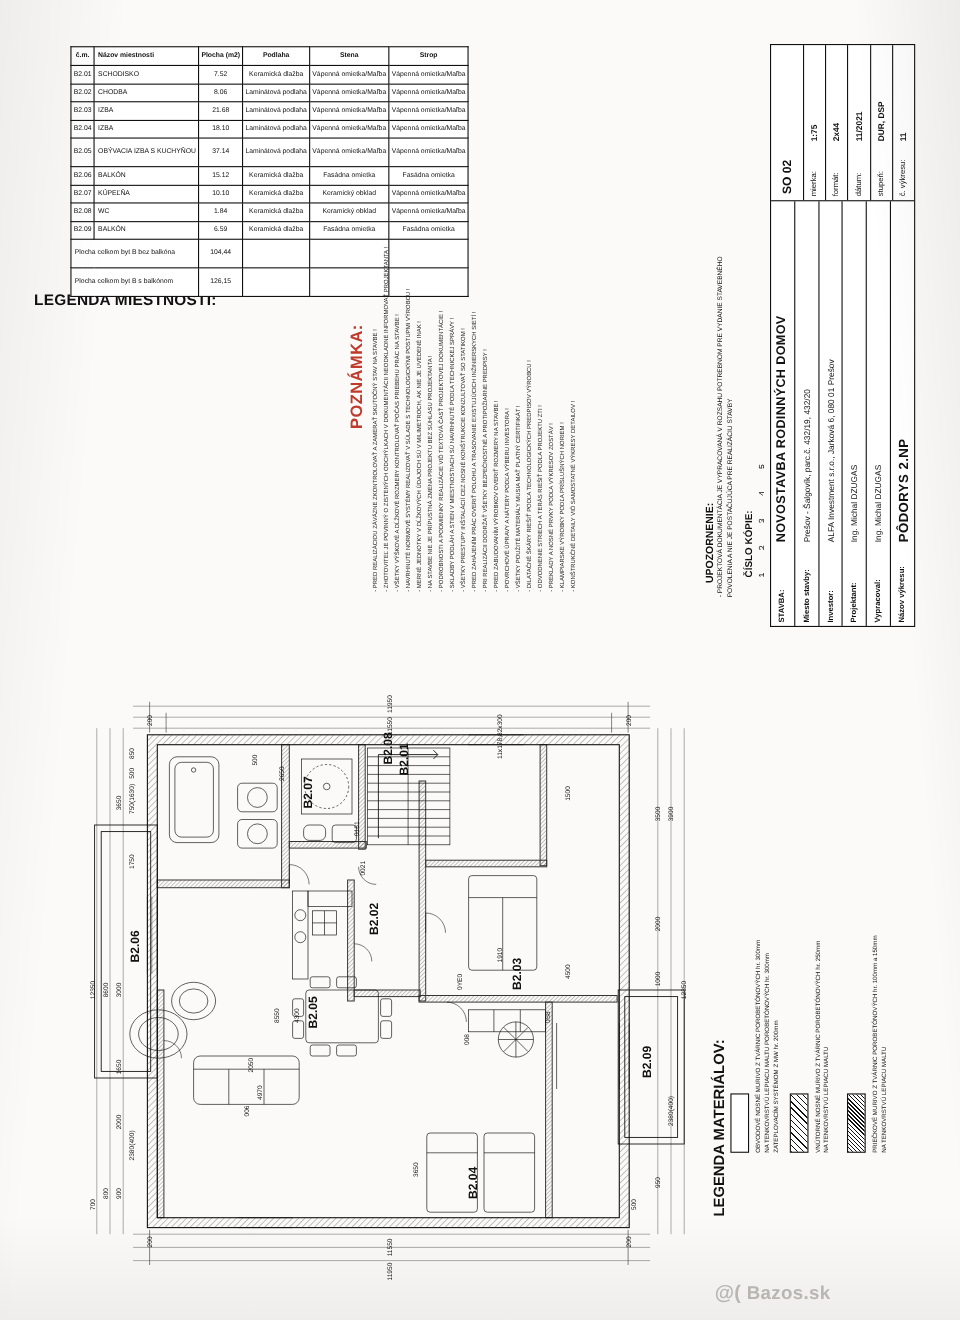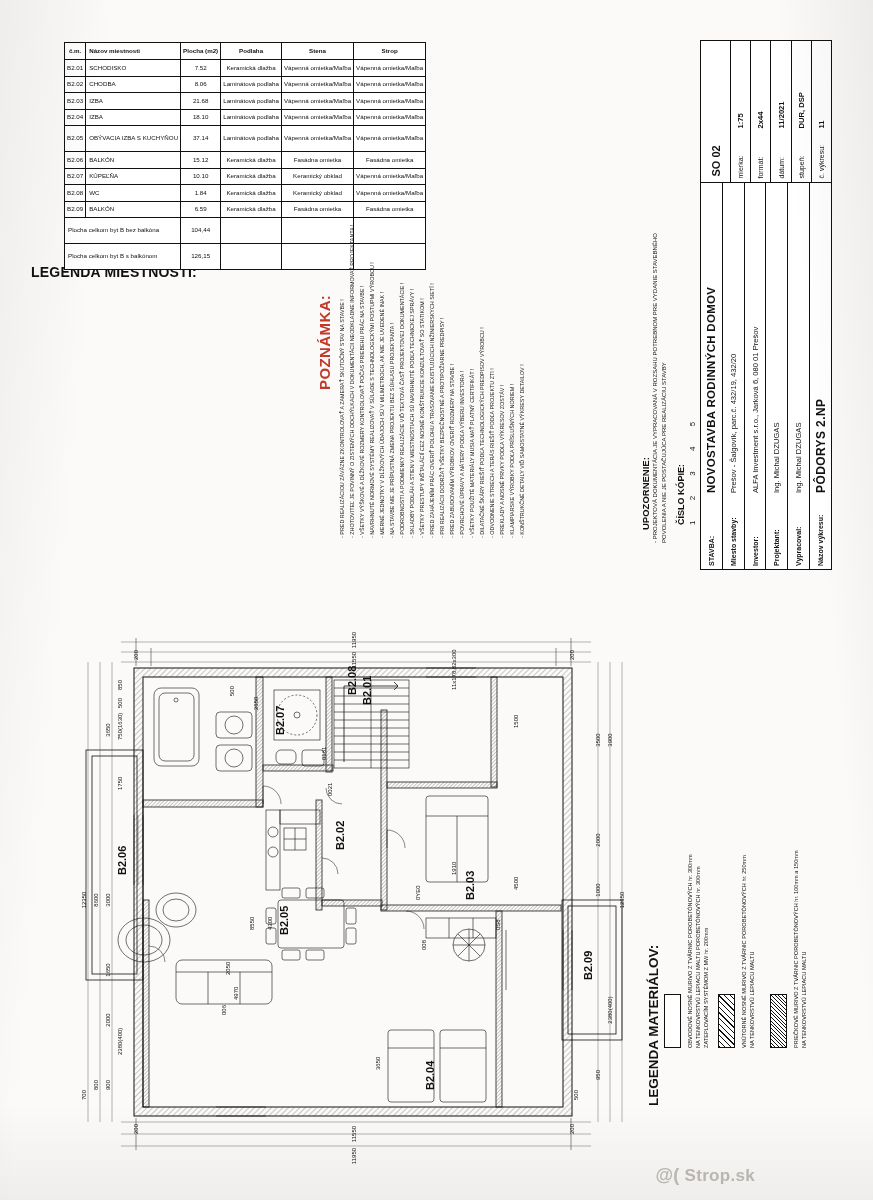--- a/index.html
+++ b/index.html
@@ -645,15 +645,15 @@
         <text transform="translate(400,350) rotate(-90)">008</text>
         <text transform="translate(474,330) rotate(-90)">0S8</text>
         <text transform="translate(200,415) rotate(-90)">006</text>
         <text transform="translate(212,400) rotate(-90)">4970</text>
       </g>
     </svg>
   </div>
 
   <div class="paper-shade"></div>
   <div class="wm">
-    <span class="at">@(</span> <span>Strop.sk</span>
+    <span class="at">@(</span> <span>Bazos.sk</span>
   </div>
 </div>
 
 </body></html>

